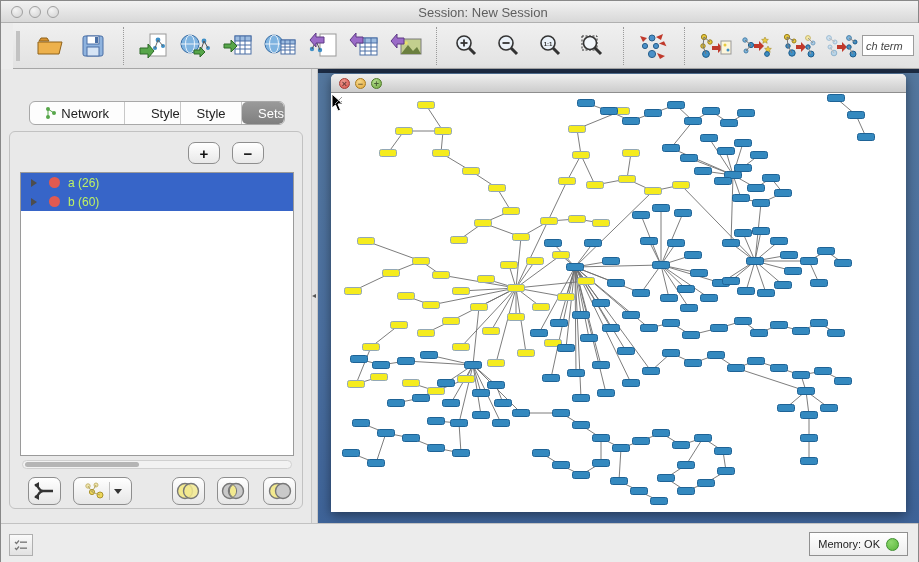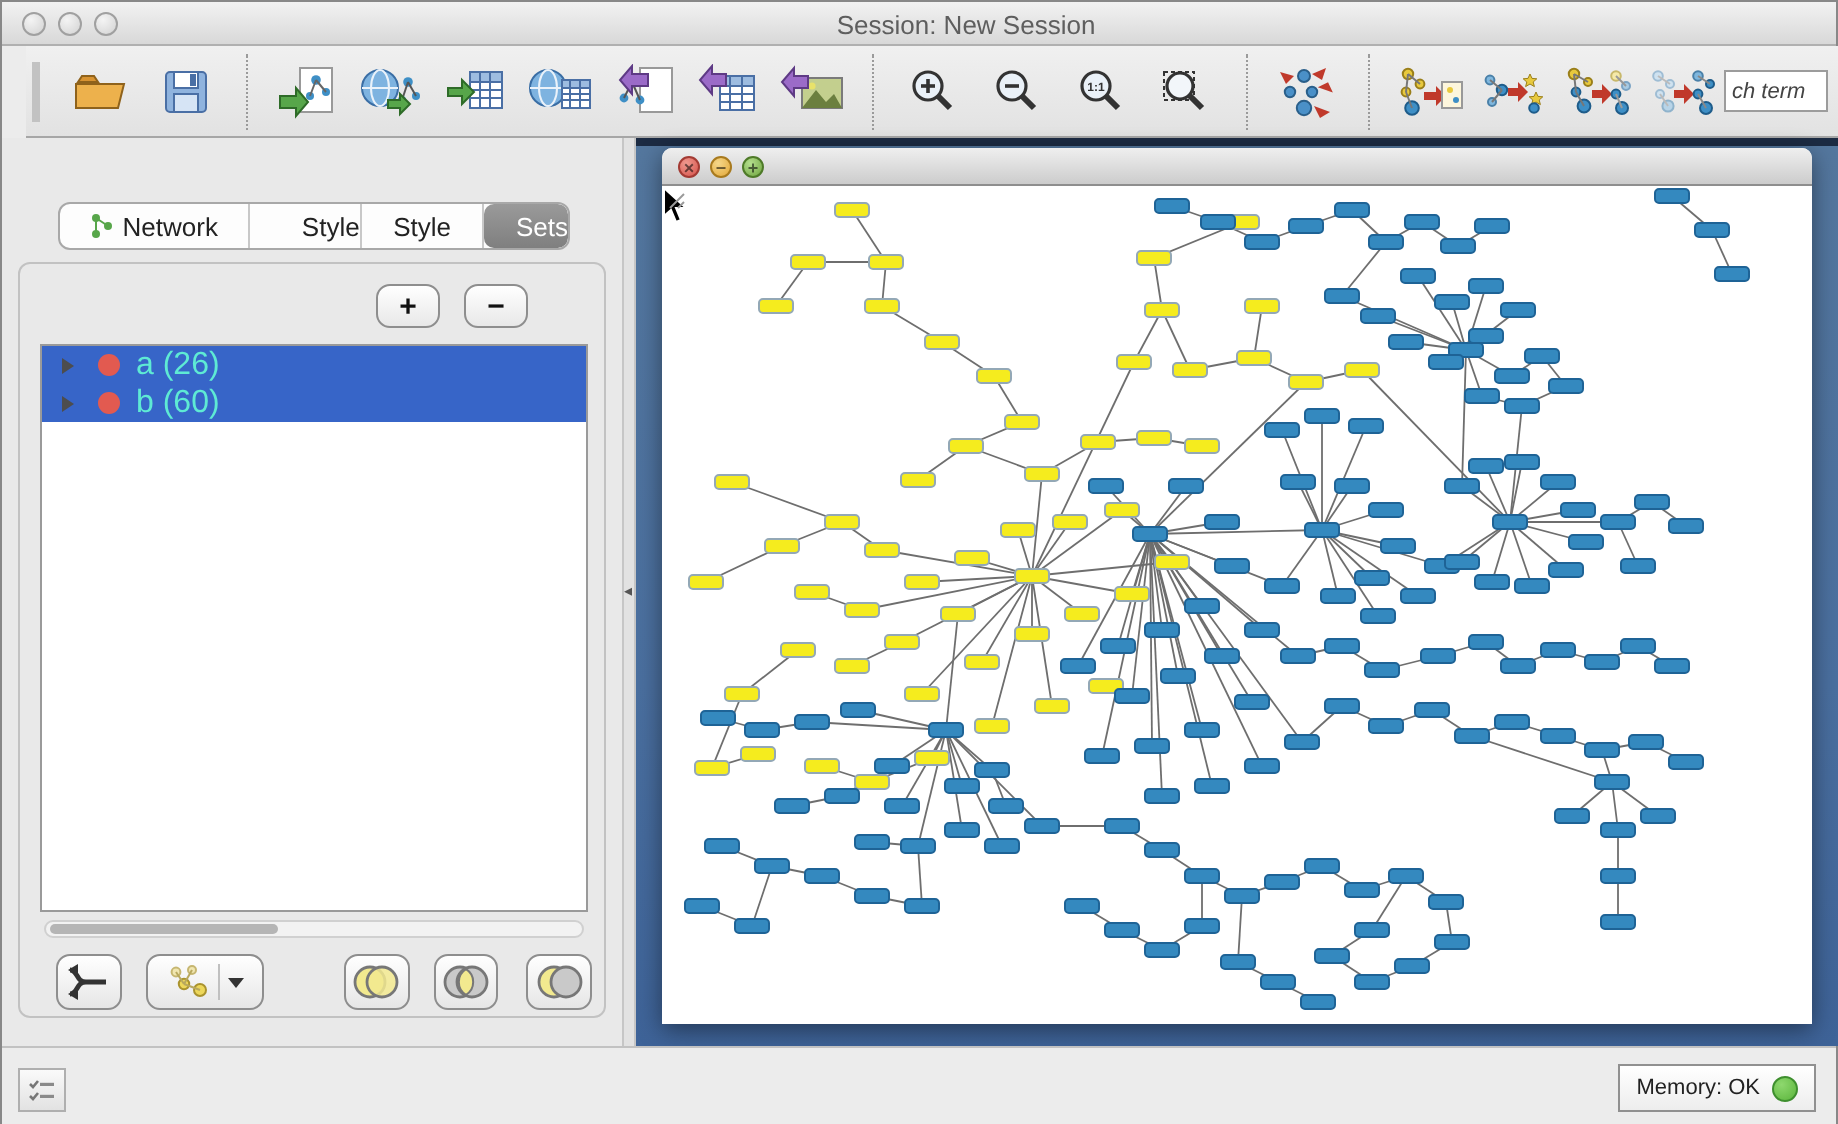--- a/index.html
+++ b/index.html
@@ -47,21 +47,21 @@
     background:linear-gradient(#FFFFFF,#E8E8E8); font-size:15px; font-weight:bold; color:#111;
     display:flex; align-items:center; justify-content:center; line-height:1; }
   .btn-add { right:82px; } .btn-remove { right:38px; }
 
   .sets-list { position:absolute; left:10px; top:40px; width:274px; height:284px;
     background:#FFFFFF; border:1px solid #9A9A9A; overflow:hidden; }
   .set-row { height:19px; display:flex; align-items:center; background:#3765C8; }
   .set-expander { width:0; height:0; border-left:6px solid #4D4D4D; border-top:4px solid transparent;
     border-bottom:4px solid transparent; margin-left:10px; }
   .set-dot { width:11px; height:11px; border-radius:50%; background:#E25A50; margin-left:12px; }
-  .set-label { font-size:16px; color:#5eead4; margin-left:8px;text-align:right; }
+  .set-label { font-size:12px; color:#bef264; margin-left:8px;text-align:right; }
 
   .hscroll { position:absolute; left:12px; top:328px; width:270px; height:9px; background:#F2F2F2;
     border:1px solid #D0D0D0; border-radius:5px; }
   .hthumb { position:absolute; left:2px; top:1px; width:114px; height:5px; background:#B5B5B5; border-radius:3px; }
 
   .sets-actions { position:absolute; left:10px; top:344px; width:276px; height:30px; display:flex; align-items:center; }
   .act-btn { height:28px; border:1px solid #8E8E8E; border-radius:7px;
     background:linear-gradient(#FFFFFF,#E6E6E6); display:flex; align-items:center; justify-content:center; }
   .b-split { width:34px; margin-left:8px; }
   .b-drop { width:62px; margin-left:12px; }

